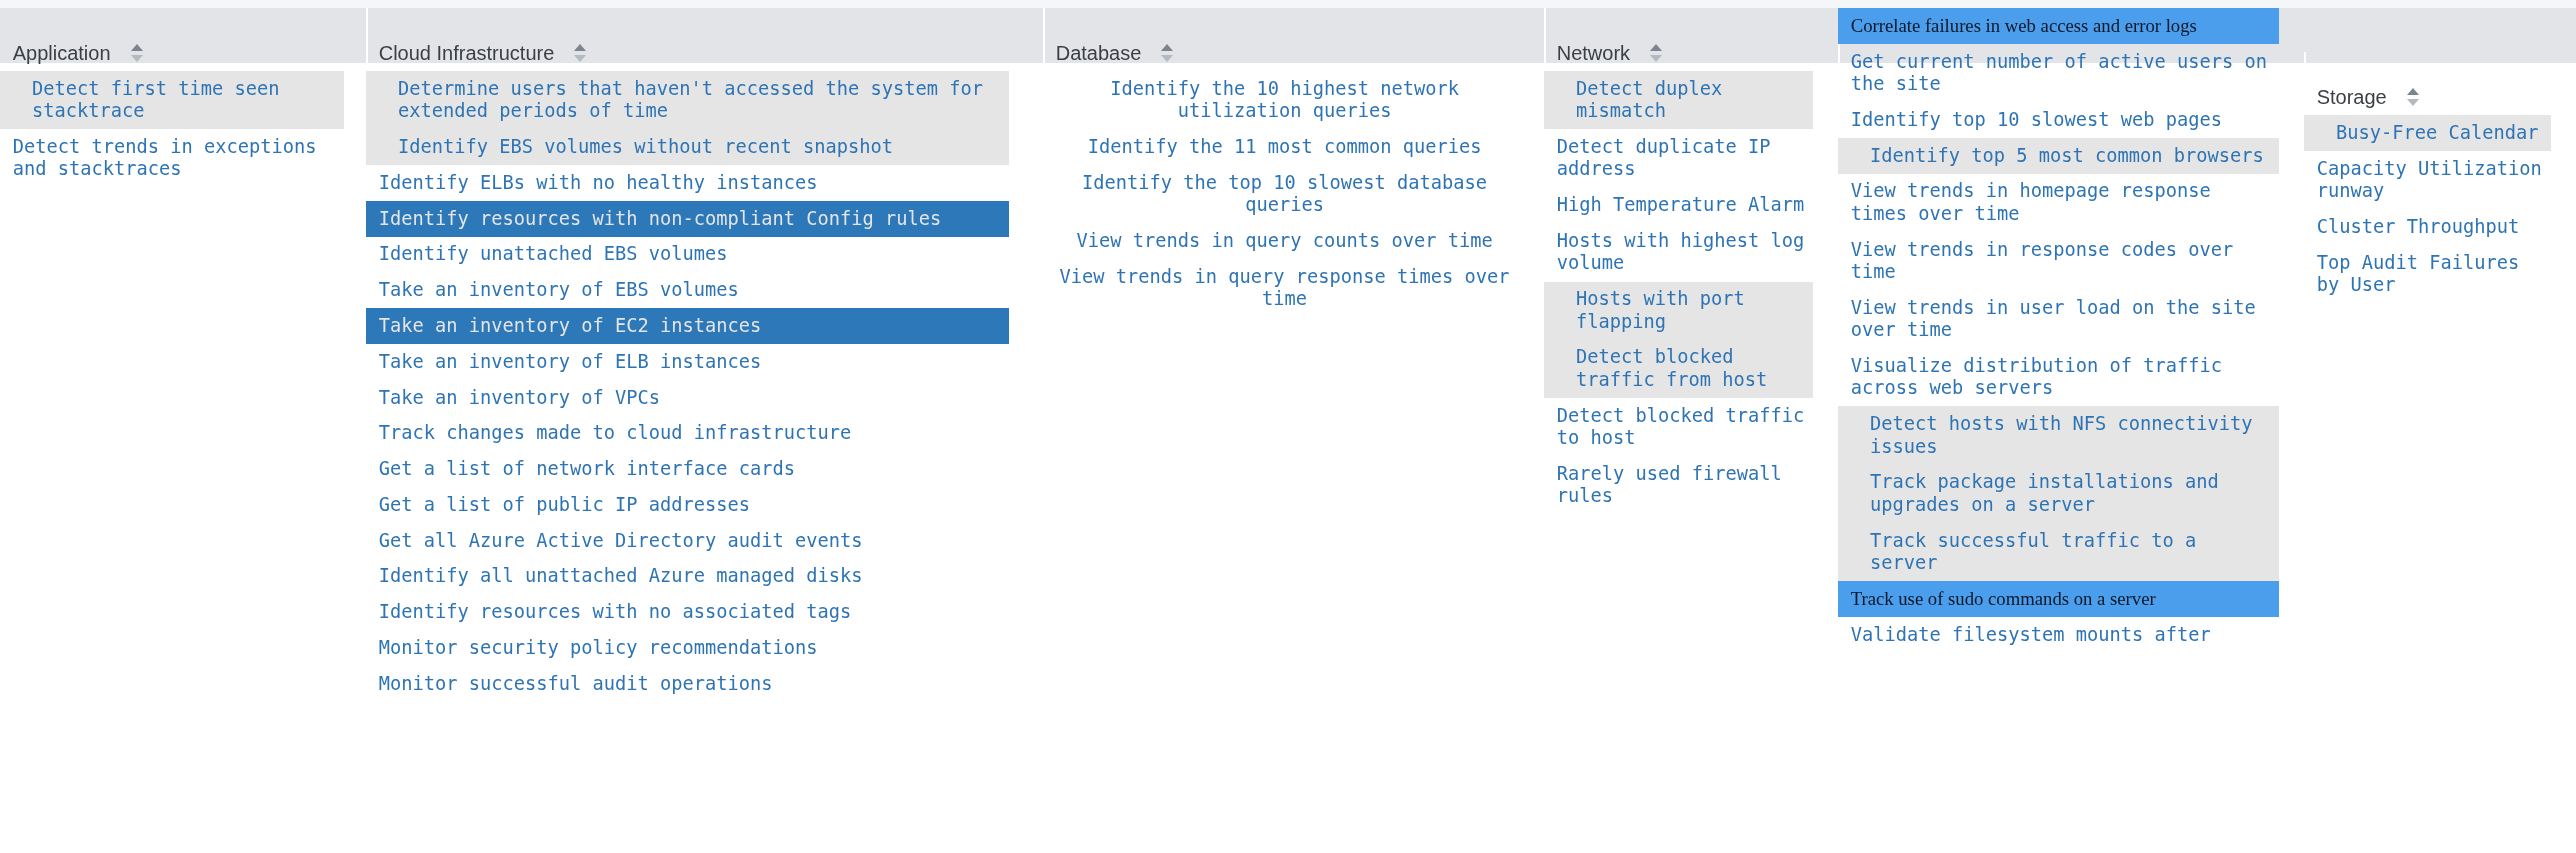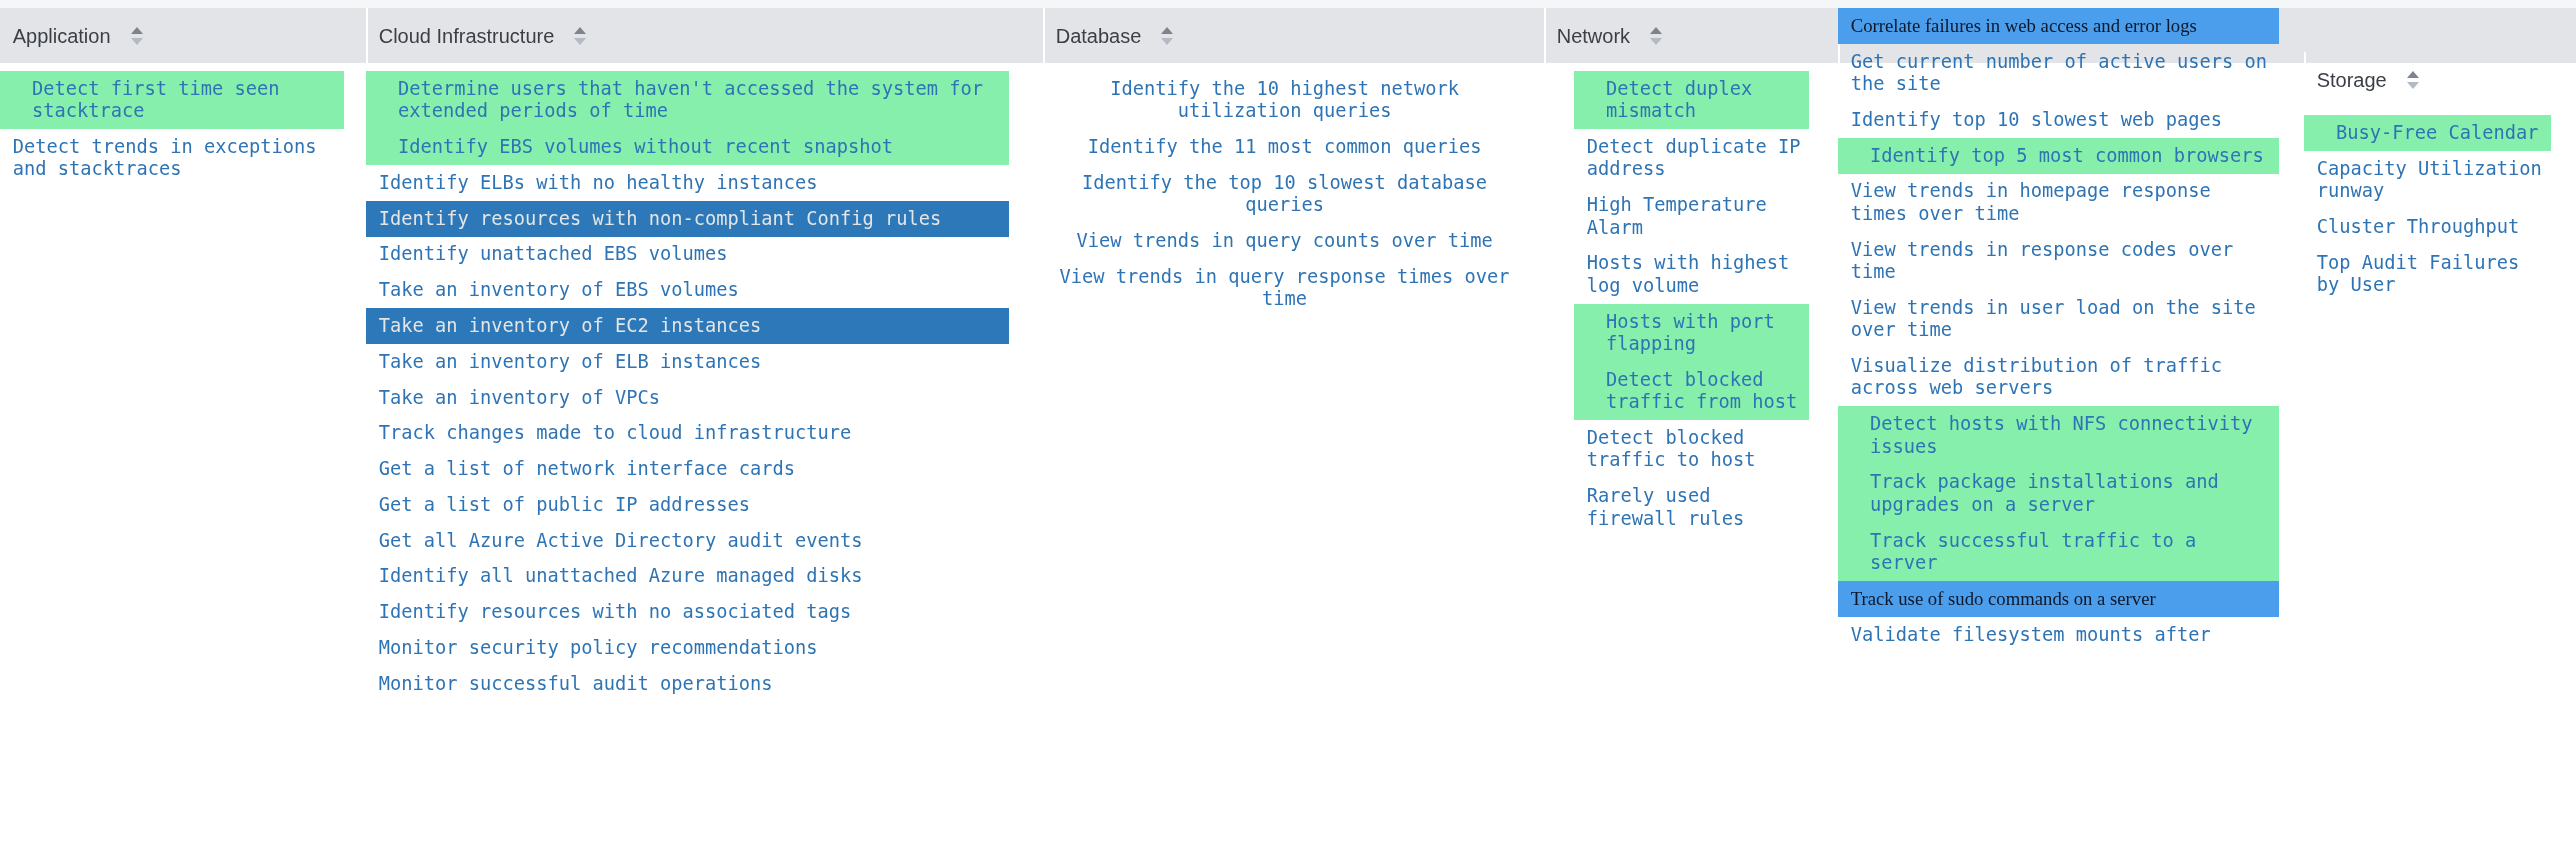--- a/index.html
+++ b/index.html
@@ -51,21 +51,21 @@
   .col-header {
     position: relative;
     height: 63px;
     padding-top: 8.2px;
     display: flex;
     align-items: center;
     background: transparent;
   }
   .col-header-inner {
     display: flex;
-    align-items: center;
+    align-items: flex-end;
     gap: 20px;
     padding-left: 12.7px;
     height: 55px;
   }
   .col-title {
     font-family: "Liberation Sans", sans-serif;
     font-size: 20px;
     color: #3b3f45;
     line-height: 1;
     white-space: nowrap;
@@ -113,36 +113,36 @@
     position: relative;
     font-family: "DejaVu Sans Mono", "Liberation Mono", monospace;
     font-size: 18.7px;
     line-height: 22.4px;
     color: #2e74b5;
     padding: 6.7px 7.5px 6.7px 12.7px;
     margin: 0;
     white-space: normal;
     word-break: normal;
   }
-  .item.hl-light { background: #86efac; color: #2e74b5; padding-left: 32px; }
+  .item.hl-light { background: #e5e5e5; color: #2e74b5; padding-left: 32px; }
   .item.hl-mid   { background: #4a9eec; color: #0f172a; font-family: Liberation Serif, serif; }
   .item.hl-dark  { background: #2d78b8; color: #e5e5e5; }
 
   
   .c-application   { width: 366px; }
   .c-cloud         { width: 677px; }
   .c-database      { width: 501px; }
   .c-network       { width: 294px; }
   .c-serveros      { width: 466px; }
   .c-storage       { width: 273px; margin-top: 44px; }
 
   .c-application .item { width: 344px; }
   .c-cloud       .item { width: 643px; }
   .c-database    .item { width: 478px; text-align: center; }
-  .c-network     .item { width: 235px; margin-left: 30px; }
+  .c-network     .item { width: 269px; }
   .c-serveros    .item { width: 441px; }
   .c-storage     .item { width: 247px; }
 </style>
 </head>
 <body>
 
 <div id="board">
   <div class="top-strip"></div>
   <div class="header-band"></div>
 

